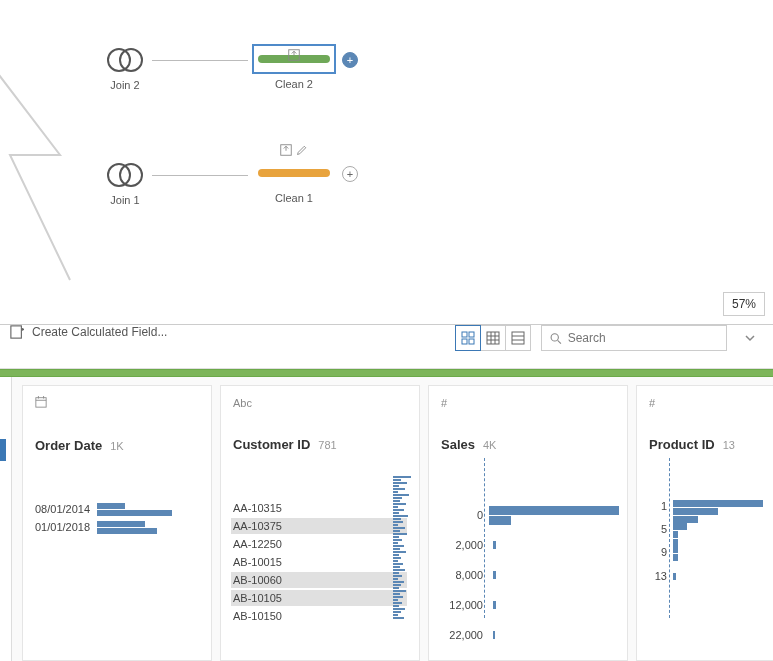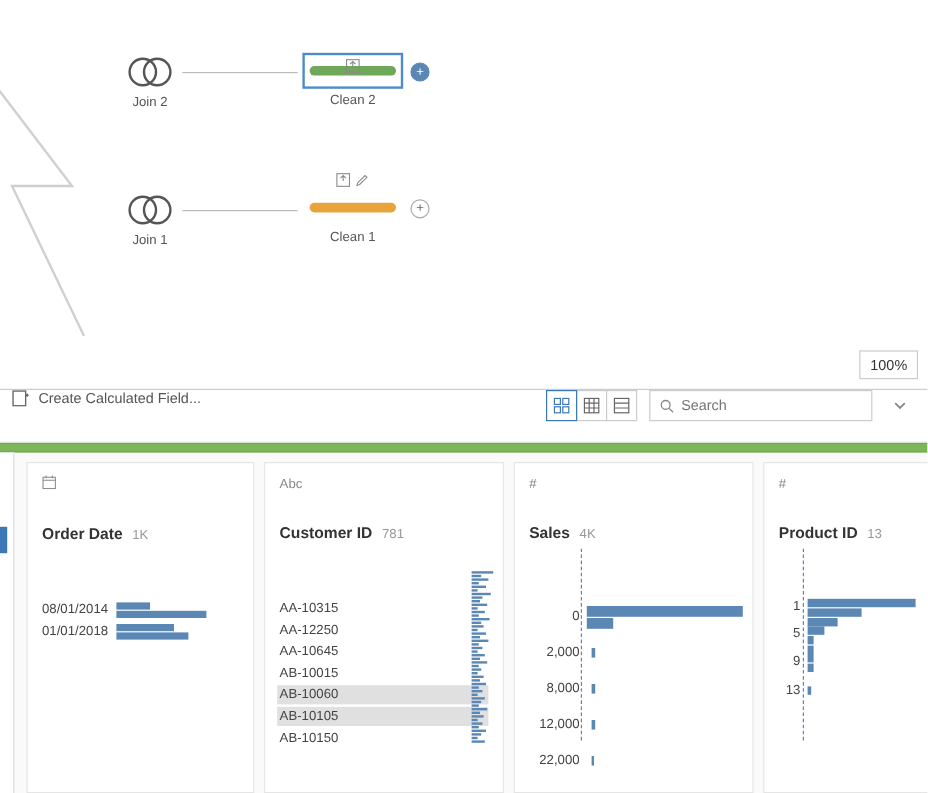--- a/index.html
+++ b/index.html
@@ -208,21 +208,21 @@
         <svg width="12" height="12" viewBox="0 0 16 16">
             <path d="M3 11l8-8 2 2-8 8-3 1z" fill="none" stroke="#888" stroke-width="1.2"></path>
           </svg>
       </div>
       <div class="pill pill-orange"></div>
     </div>
     <span class="node-label">Clean 1</span>
     <div class="add-btn" style="right:-22px;top:8px;">+</div>
   </div>
 
-  <div class="zoom-box">100%</div>
+  <div class="zoom-box">57%</div>
 </div>
 
 <div class="toolbar">
   <div class="calc-btn">
     <svg width="14" height="14" viewBox="0 0 16 16">
         <rect x="1" y="1" width="12" height="14" fill="none" stroke="#666" stroke-width="1.3"></rect>
         <path d="M13 5h3M14.5 3.5v3" stroke="#666" stroke-width="1.3"></path>
       </svg>
     <span>Create Calculated Field...</span>
   </div>
@@ -312,25 +312,25 @@
         <span class="type-icon">Abc</span>
         <div class="card-title-row">
           <span class="card-title">Customer ID</span>
           <span class="card-count">781</span>
         </div>
       </div>
       <div class="card-body" style="padding-top:42px;">
         <div class="hist-row">
             <span class="hist-label">AA-10315</span>
           </div>
+        <div class="hist-row selected">
+            <span class="hist-label">AA-10375</span>
+          </div>
         <div class="hist-row">
             <span class="hist-label">AA-12250</span>
-          </div>
-        <div class="hist-row">
-            <span class="hist-label">AA-10645</span>
           </div>
         <div class="hist-row">
             <span class="hist-label">AB-10015</span>
           </div>
         <div class="hist-row selected">
             <span class="hist-label">AB-10060</span>
           </div>
         <div class="hist-row selected">
             <span class="hist-label">AB-10105</span>
           </div>

